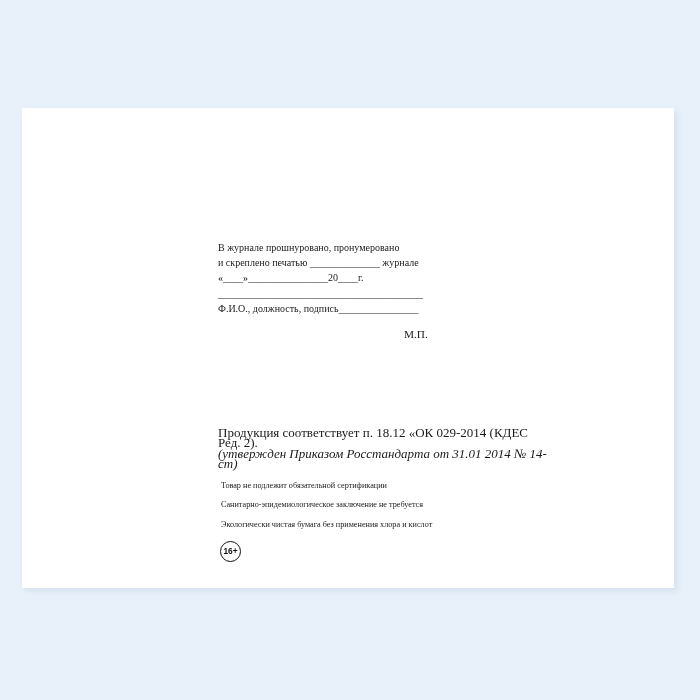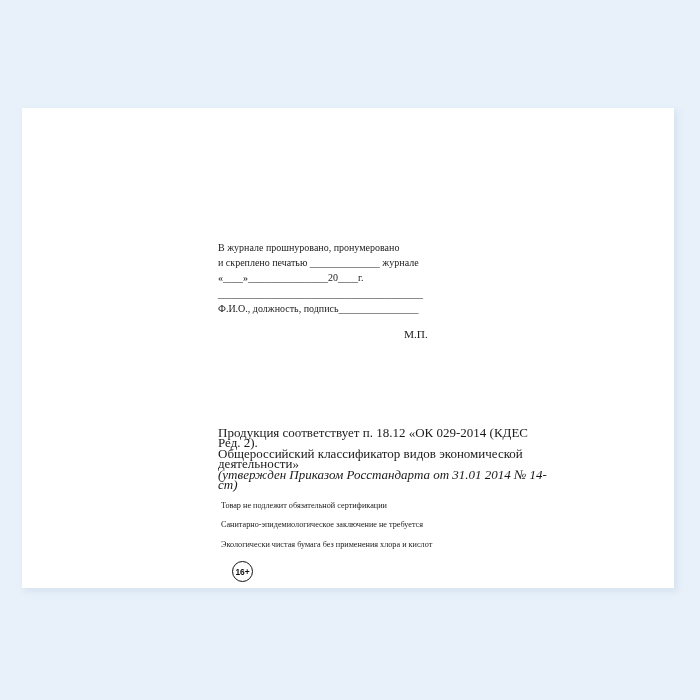--- a/index.html
+++ b/index.html
@@ -75,21 +75,20 @@
     margin-top: 10px;
     padding-left: 3px;
   }
   .note.n2 { margin-top: 11px; }
   .note.n3 { margin-top: 11px; }
   .sign-row {
     display: flex;
     align-items: center;
     margin-top: 12px;
     padding-left: 2px;
-    margin-left: 12px;
   }
   .age-badge {
     width: 19px;
     height: 19px;
     border: 1.3px solid #111;
     border-radius: 50%;
     display: flex;
     align-items: center;
     justify-content: center;
     font-size: 8.4px;
@@ -129,21 +128,20 @@
       <div class="ln">_________________________________________</div>
       <div class="ln">Ф.И.О., должность, подпись________________</div>
     </div>
 
     <div class="mp">М.П.</div>
 
     <div class="block-bottom">
 
       <div class="b1">
         <div>Продукция соответствует п. 18.12 «ОК 029-2014 (КДЕС Ред. 2).</div>
-        <div>Общероссийский классификатор видов экономической деятельности»</div>
         <div class="it">(утвержден Приказом Росстандарта от 31.01 2014 № 14-ст)</div>
       </div>
 
       <div class="note n2">Товар не подлежит обязательной сертификации</div>
       <div class="note n1">Санитарно-эпидемиологическое заключение не требуется</div>
       <div class="note n3">Экологически чистая бумага без применения хлора и кислот</div>
 
       <div class="sign-row">
         <div class="age-badge">16+</div>
       </div>

